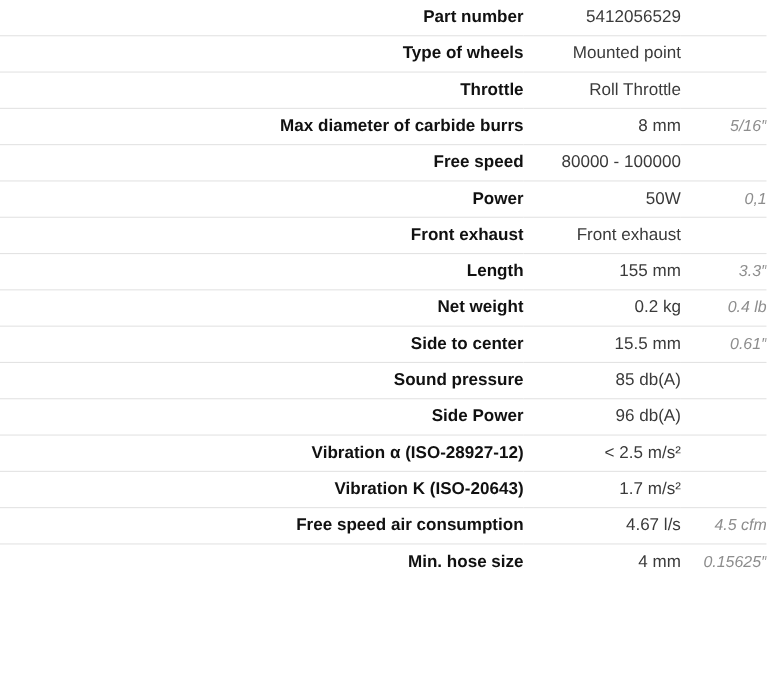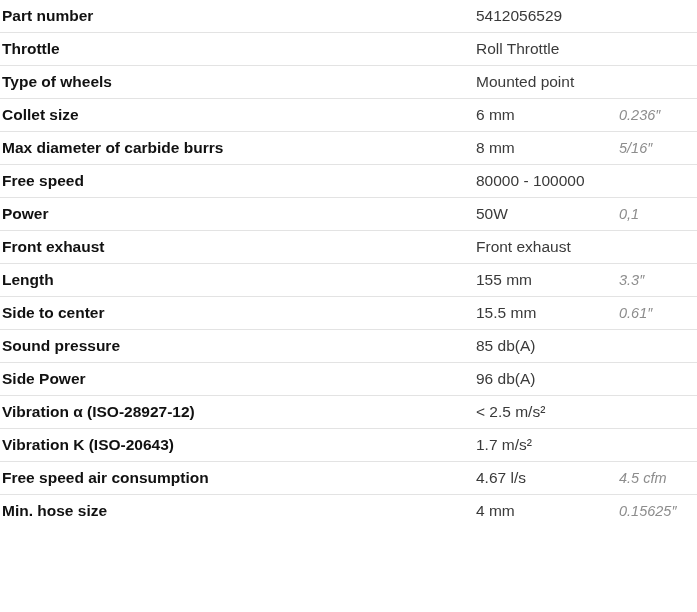--- a/index.html
+++ b/index.html
@@ -23,20 +23,21 @@
     height: 32px;
   }
   .spec-table td {
     padding: 0;
     vertical-align: middle;
     border-bottom: 1px solid #e3e3e3;
     font-size: 15.5px;
     line-height: 32px;
     white-space: nowrap;
     overflow: hidden;
+    text-align: right;
   }
   .spec-table tr:last-child td {
     border-bottom: none;
   }
   td.label {
     width: 474px;
     padding-left: 2px;
     font-weight: bold;
     color: #111111;
   }
@@ -56,33 +57,28 @@
 <body>
 
 <table class="spec-table">
   <tbody>
     <tr>
       <td class="label">Part number</td>
       <td class="value">5412056529</td>
       <td class="alt"></td>
     </tr>
     <tr>
-      <td class="label">Throttle</td>
-      <td class="value">Roll Throttle</td>
-      <td class="alt"></td>
-    </tr>
-    <tr>
       <td class="label">Type of wheels</td>
       <td class="value">Mounted point</td>
       <td class="alt"></td>
     </tr>
     <tr>
-      <td class="label">Collet size</td>
-      <td class="value">6 mm</td>
-      <td class="alt">0.236″</td>
+      <td class="label">Throttle</td>
+      <td class="value">Roll Throttle</td>
+      <td class="alt"></td>
     </tr>
     <tr>
       <td class="label">Max diameter of carbide burrs</td>
       <td class="value">8 mm</td>
       <td class="alt">5/16″</td>
     </tr>
     <tr>
       <td class="label">Free speed</td>
       <td class="value">80000 - 100000</td>
       <td class="alt"></td>
@@ -94,20 +90,25 @@
     </tr>
     <tr>
       <td class="label">Front exhaust</td>
       <td class="value">Front exhaust</td>
       <td class="alt"></td>
     </tr>
     <tr>
       <td class="label">Length</td>
       <td class="value">155 mm</td>
       <td class="alt">3.3″</td>
+    </tr>
+    <tr>
+      <td class="label">Net weight</td>
+      <td class="value">0.2 kg</td>
+      <td class="alt">0.4 lb</td>
     </tr>
     <tr>
       <td class="label">Side to center</td>
       <td class="value">15.5 mm</td>
       <td class="alt">0.61″</td>
     </tr>
     <tr>
       <td class="label">Sound pressure</td>
       <td class="value">85 db(A)</td>
       <td class="alt"></td>

